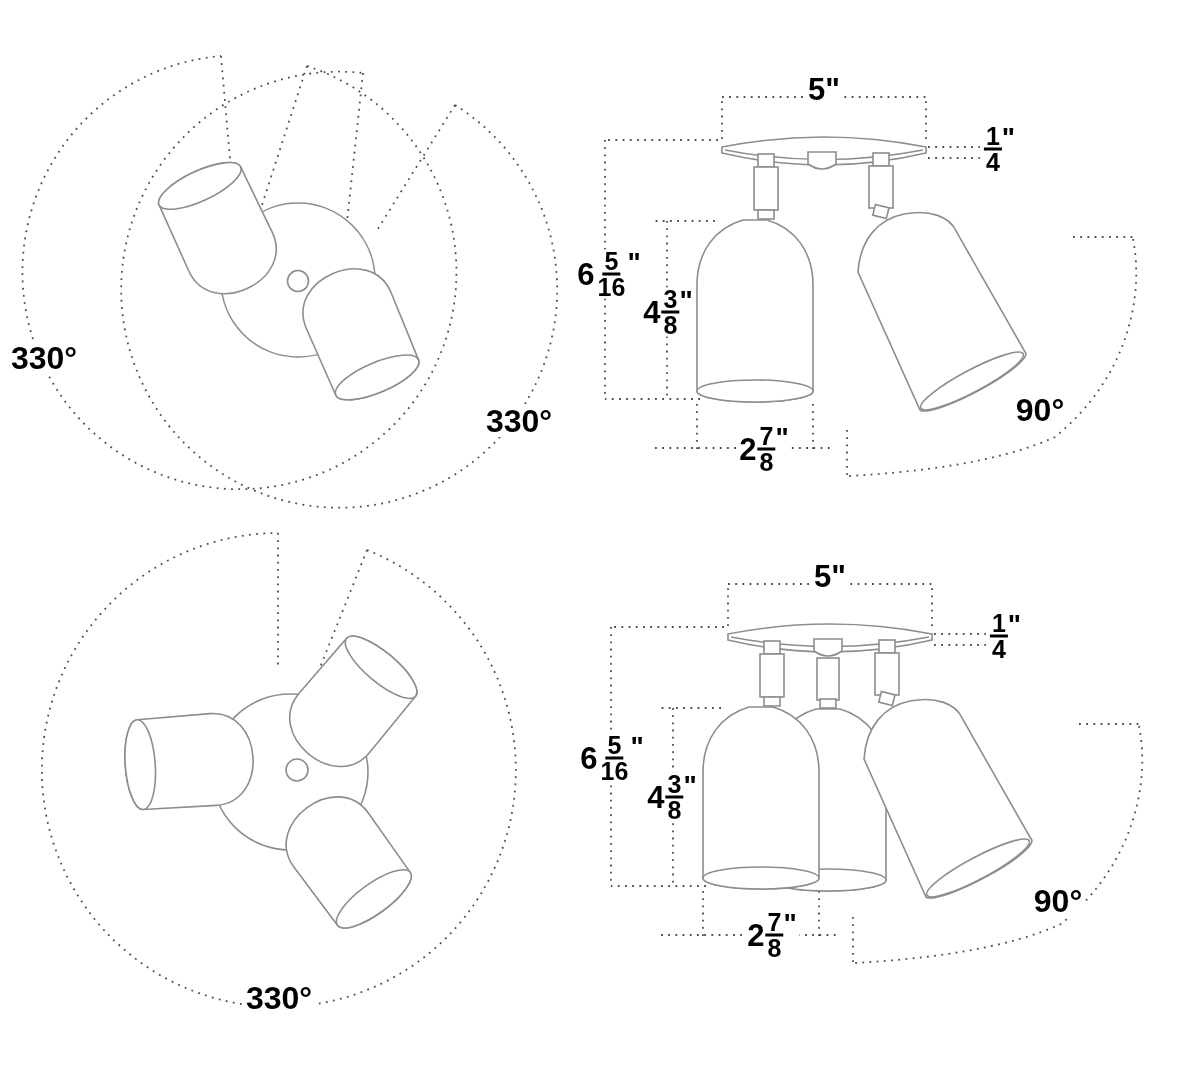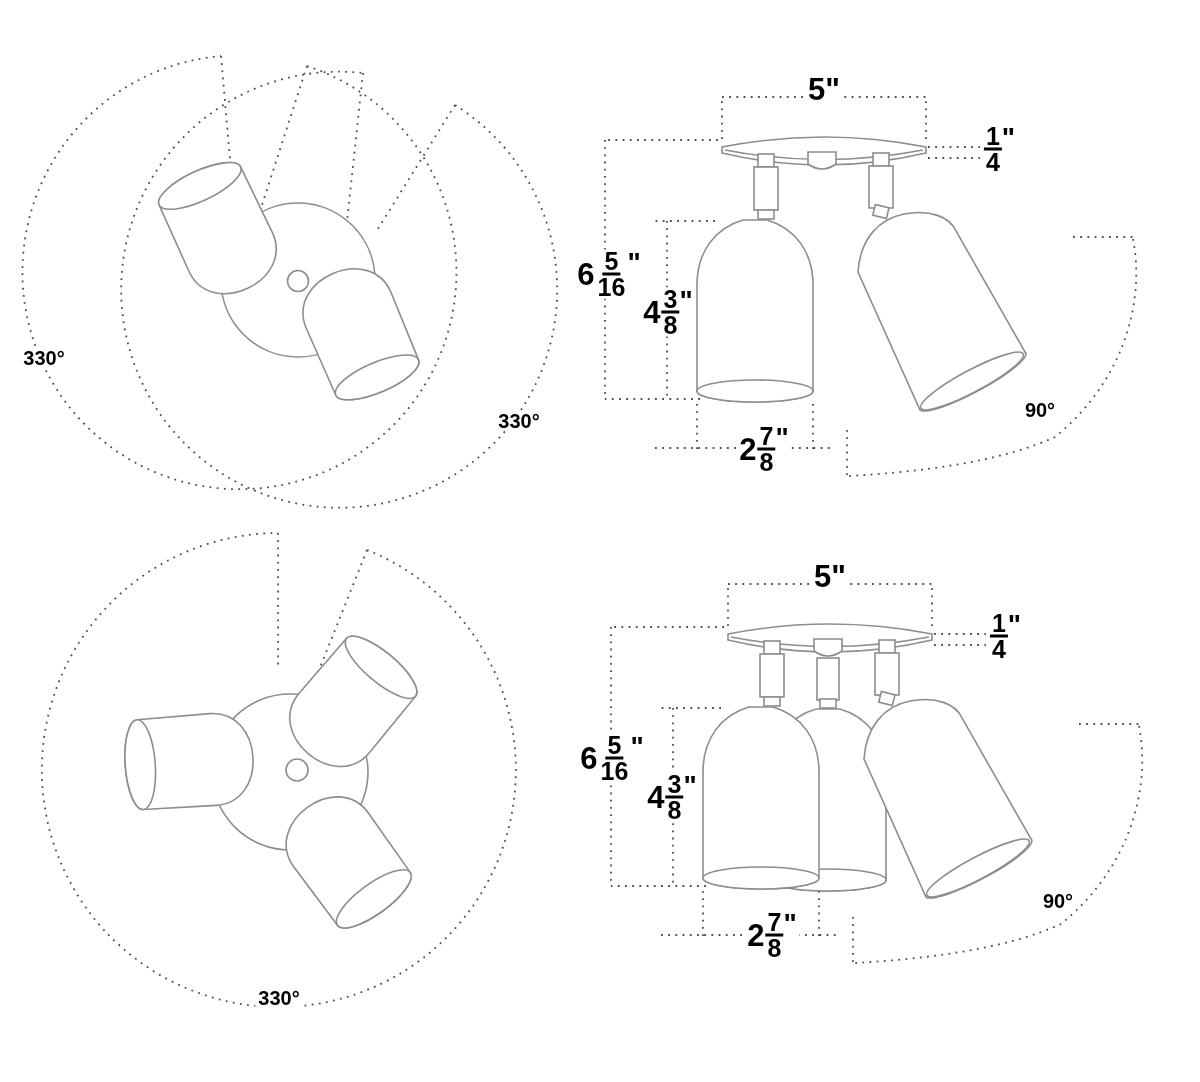--- a/index.html
+++ b/index.html
@@ -14,21 +14,21 @@
   .lbl{
     position:absolute;transform:translate(-50%,-50%);
     background:#ffffff;color:#000;font-weight:bold;
     display:flex;align-items:center;padding:0 3px;white-space:nowrap;line-height:1;
   }
   .whole{font-size:31px;line-height:1;}
   .frac{display:inline-flex;flex-direction:column;align-items:center;margin-left:1px;}
   .num,.den{font-size:25px;line-height:23px;padding:0 2px;}
   .num{border-bottom:3px solid #000;}
   .unit{font-size:28px;line-height:1;align-self:flex-start;margin-top:-1px;}
-  .ang{font-size:20px;text-align:right;}
+  .ang{font-size:32px;text-align:right;}
 </style>
 </head>
 <body>
 
 <div class="stage">
 <svg width="1200" height="1082" viewBox="0 0 1200 1082">
   <defs>
 
     <g id="bellside">
       <path class="outline" d="M -12,1 C -40,9 -58,33 -58,66 L -58,172 A 58 11 0 0 0 58,172 L 58,66 C 58,33 40,9 12,1 Z"></path>

